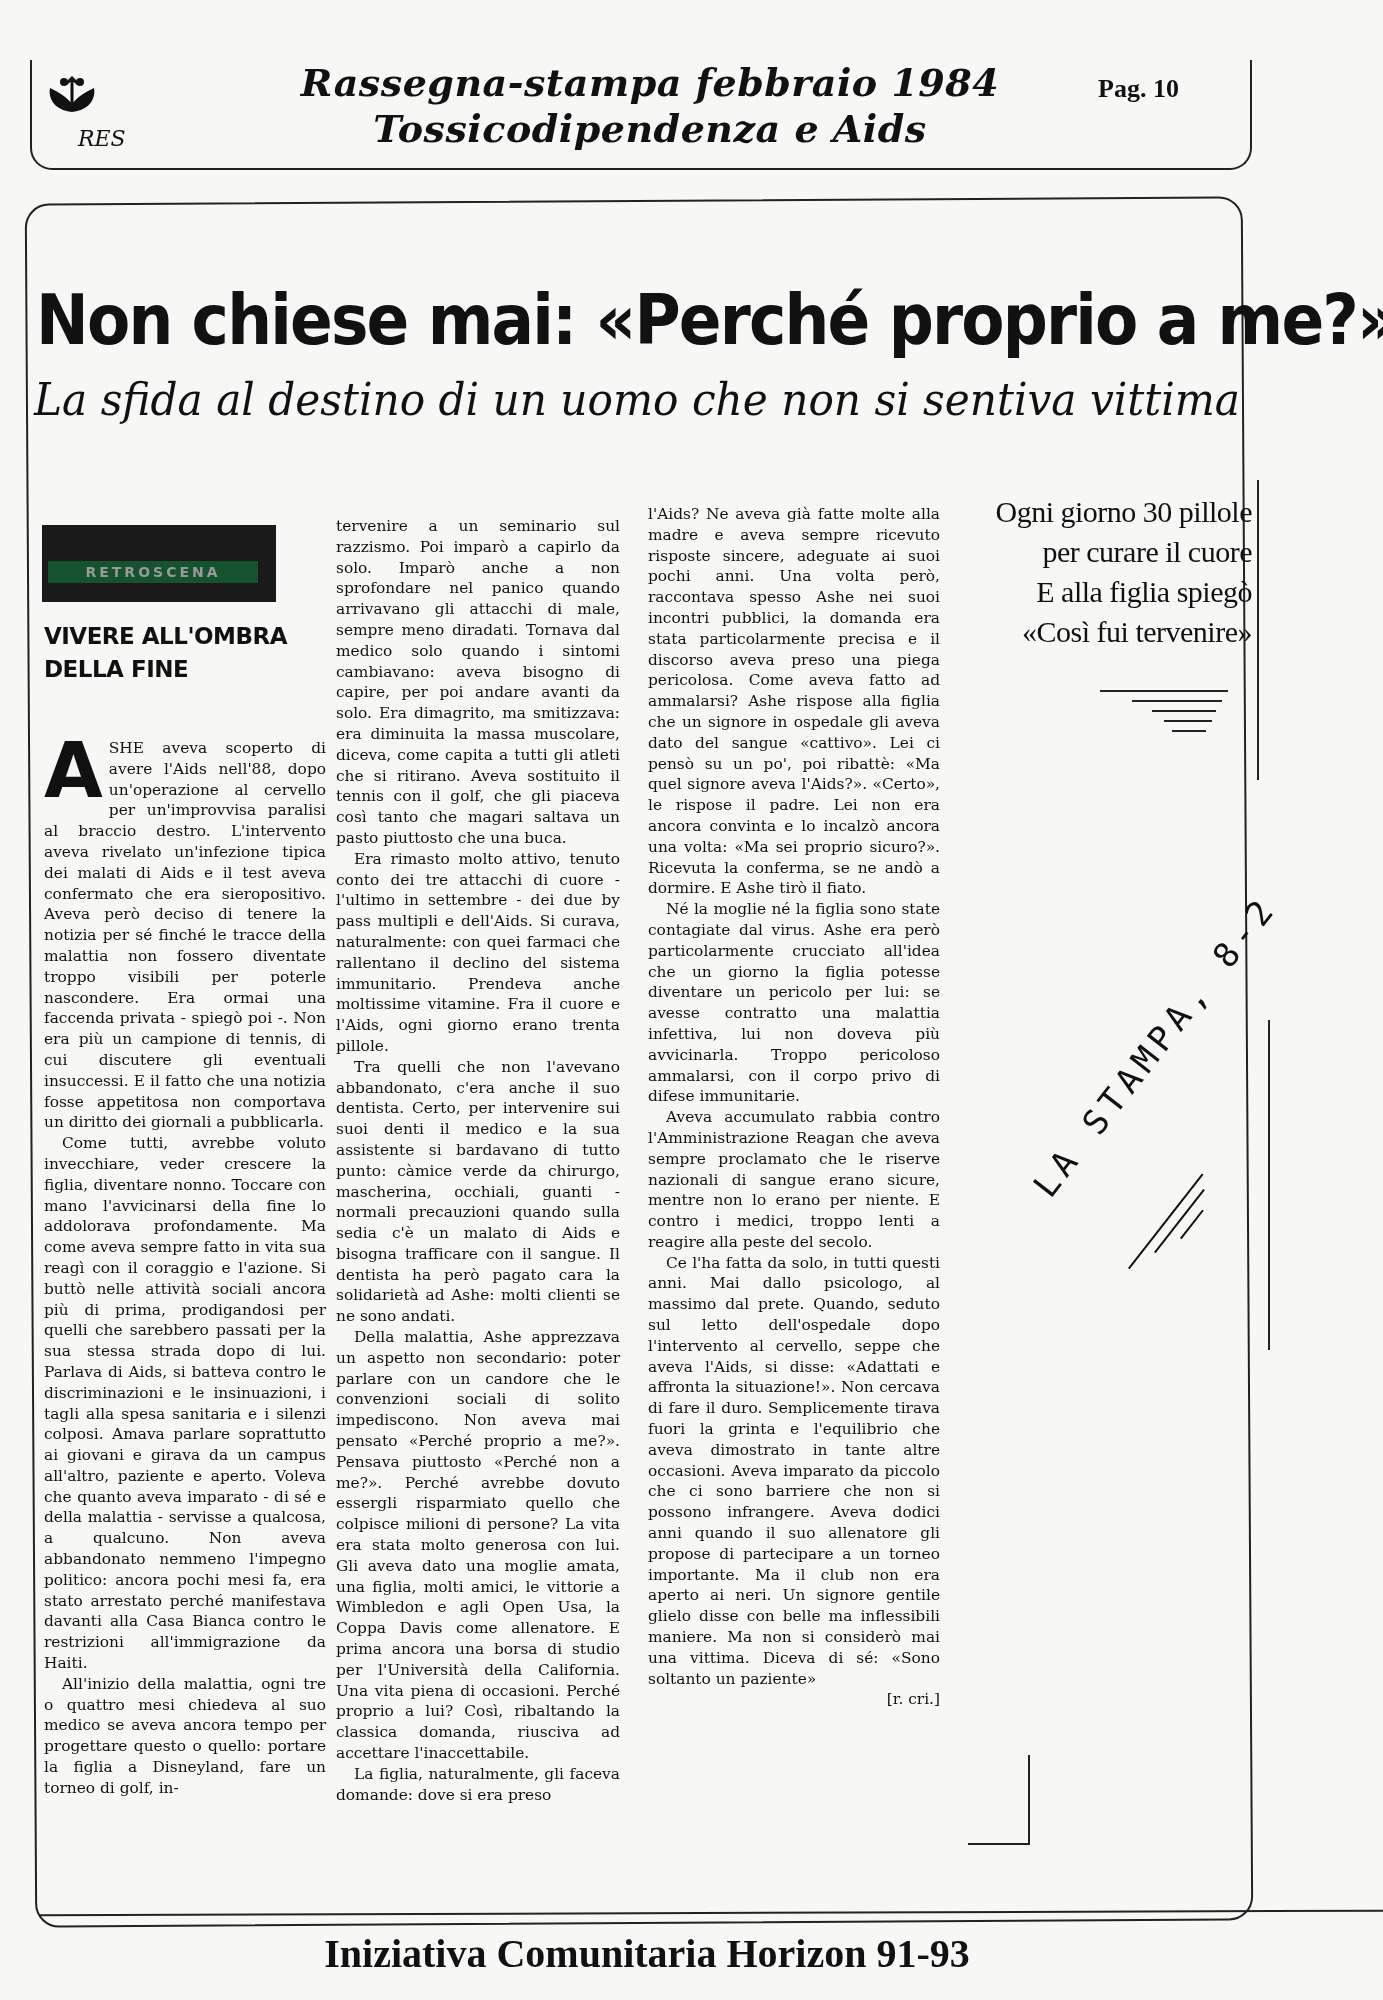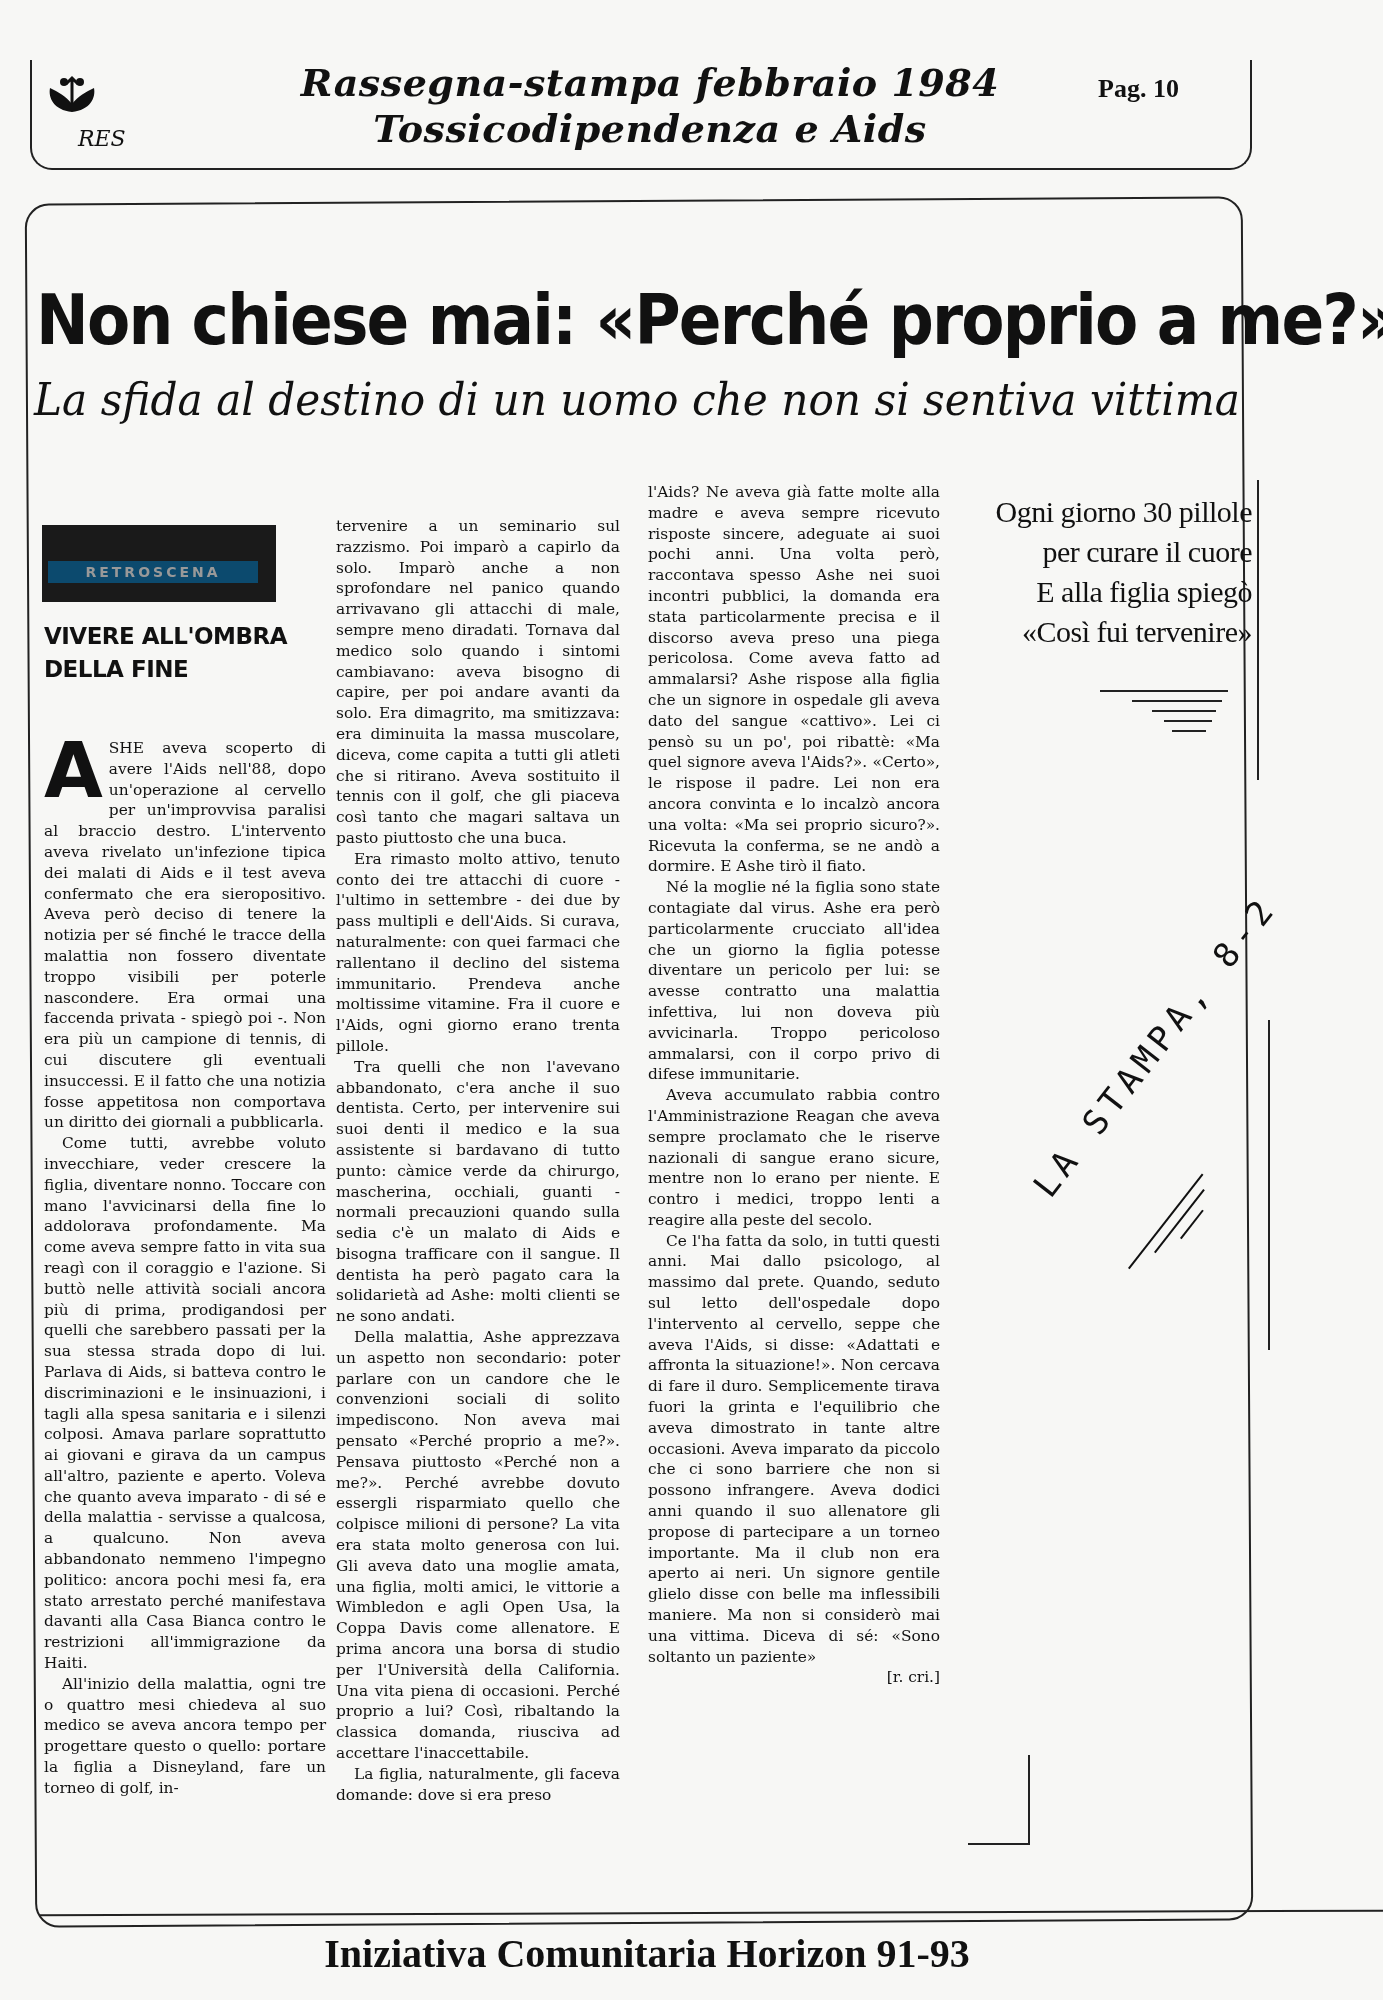--- a/index.html
+++ b/index.html
@@ -42,38 +42,38 @@
     position: absolute; left: 34px; top: 372px; width: 1220px;
     font-family: "DejaVu Serif", serif; font-style: italic; font-size: 44px;
     line-height: 56px; white-space: nowrap; transform: scaleX(0.96); transform-origin: left;
   }
   .rubric-box {
     position: absolute; left: 42px; top: 525px; width: 234px; height: 77px;
     background: #1a1a1a;
   }
   .rubric-label {
     position: absolute; left: 6px; top: 36px; width: 210px; height: 22px;
-    background: #0c4a6e; color: #999; font-family: "DejaVu Sans", sans-serif;
+    background: #14532d; color: #999; font-family: "DejaVu Sans", sans-serif;
     font-size: 14px; font-weight: bold; letter-spacing: 3px; line-height: 22px; text-align: center;
   }
   .kicker {
     position: absolute; left: 44px; top: 620px; width: 290px;
     font-family: "DejaVu Sans", sans-serif; font-weight: bold; font-size: 23px;
     line-height: 33px; letter-spacing: -0.5px;
   }
   .col {
     position: absolute; font-family: "DejaVu Serif", serif; font-size: 15.4px;
     line-height: 20.8px; text-align: justify; hyphens: manual;
   }
   .col p { margin: 0; text-indent: 18px; }
   .col p.first { text-indent: 0; }
   .col p.cont { text-indent: 0; }
   .col1 { left: 44px; top: 738px; width: 282px; }
   .col2 { left: 336px; top: 516px; width: 284px; }
-  .col3 { left: 648px; top: 482px; width: 292px; }
+  .col3 { left: 648px; top: 504px; width: 292px; }
   .dropcap {
     float: left; font-family: "DejaVu Sans", sans-serif; font-weight: bold;
     font-size: 76px; line-height: 62px; margin: 2px 6px 0 0;
   }
   .byline { display: block; text-align: right; }
   .pull-quote {
     position: absolute; left: 952px; top: 492px; width: 300px;
     font-family: "Liberation Serif", serif; font-size: 30px; line-height: 40px;
     letter-spacing: -0.5px;
     text-align: right;

